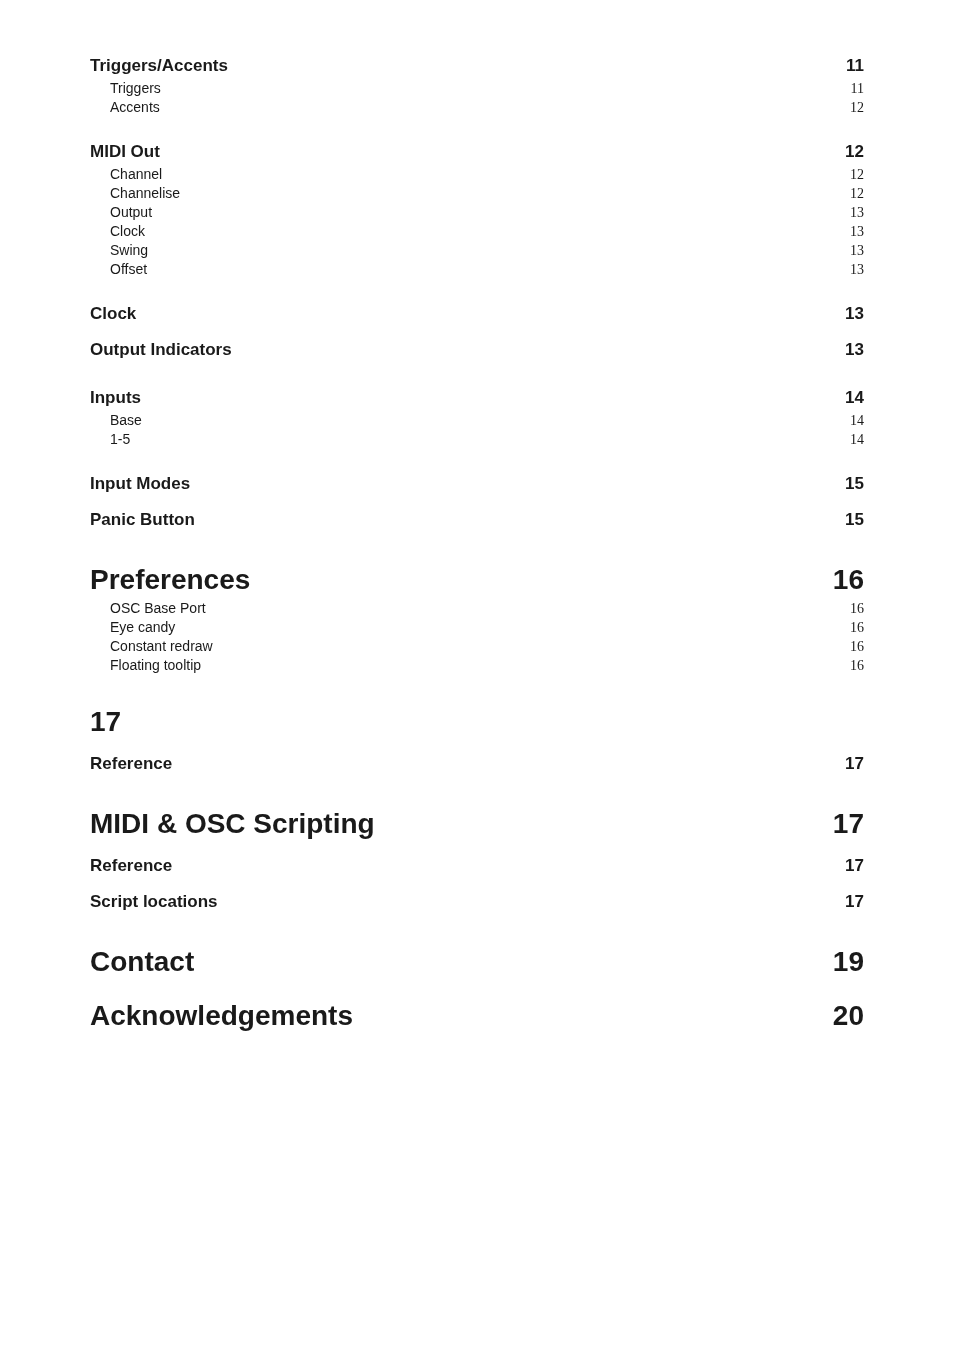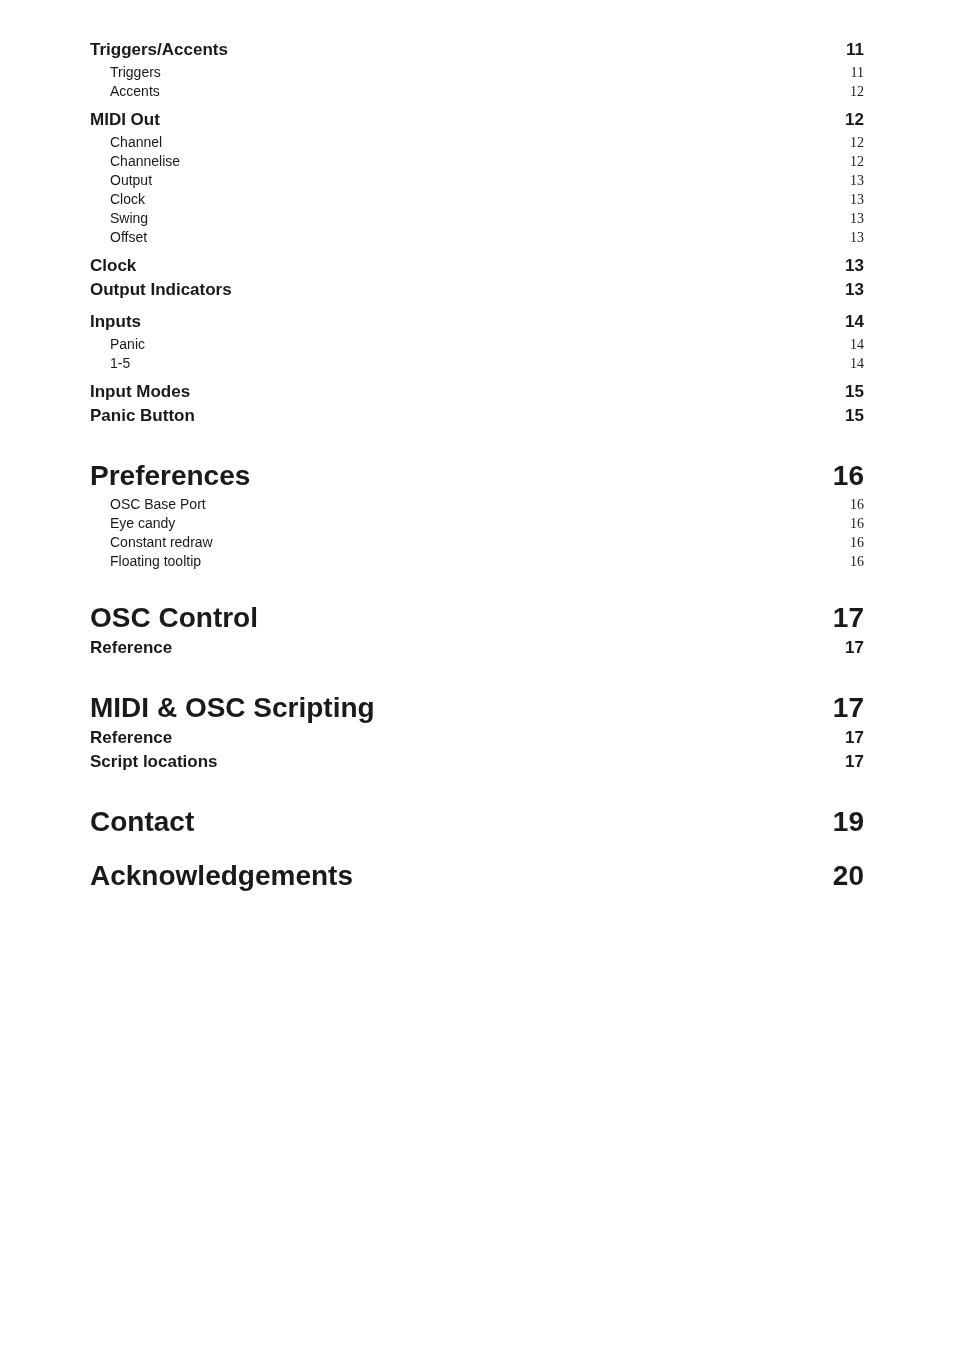--- a/index.html
+++ b/index.html
@@ -29,21 +29,21 @@
       margin-bottom: 2px;
     }
 
     .toc-row-h1 {
       margin-top: 22px;
       margin-bottom: 4px;
       justify-content: space-between;
     }
 
     .toc-row-h2 {
-      margin-top: 0;
+      margin-top: 16px;
       margin-bottom: 4px;
     }
 
     .toc-label-h1 {
       font-size: 28px;
       font-weight: bold;
       font-family: Arial, Helvetica, sans-serif;
     }
 
     .toc-page-h1 {
@@ -142,21 +142,21 @@
     <span class="toc-page-h2">13</span>
   </div>
 
   <div class="spacer-line"></div>
 
   <div class="toc-row toc-row-h2">
     <span class="toc-label-h2">Inputs</span>
     <span class="toc-page-h2">14</span>
   </div>
   <div class="toc-row">
-    <span class="toc-label-h3">Panic</span>
+    <span class="toc-label-h3">Base</span>
     <span class="toc-page-h3">14</span>
   </div>
   <div class="toc-row">
     <span class="toc-label-h3">1-5</span>
     <span class="toc-page-h3">14</span>
   </div>
 
   <div class="spacer-line"></div>
 
   <div class="toc-row toc-row-h2">
@@ -188,21 +188,20 @@
     <span class="toc-page-h3">16</span>
   </div>
   <div class="toc-row">
     <span class="toc-label-h3">Floating tooltip</span>
     <span class="toc-page-h3">16</span>
   </div>
 
   <div class="spacer-line"></div>
 
   <div class="toc-row toc-row-h1">
-    <span class="toc-label-h1">OSC Control</span>
     <span class="toc-page-h1">17</span>
   </div>
 
   <div class="toc-row toc-row-h2">
     <span class="toc-label-h2">Reference</span>
     <span class="toc-page-h2">17</span>
   </div>
 
   <div class="spacer-line"></div>
 

